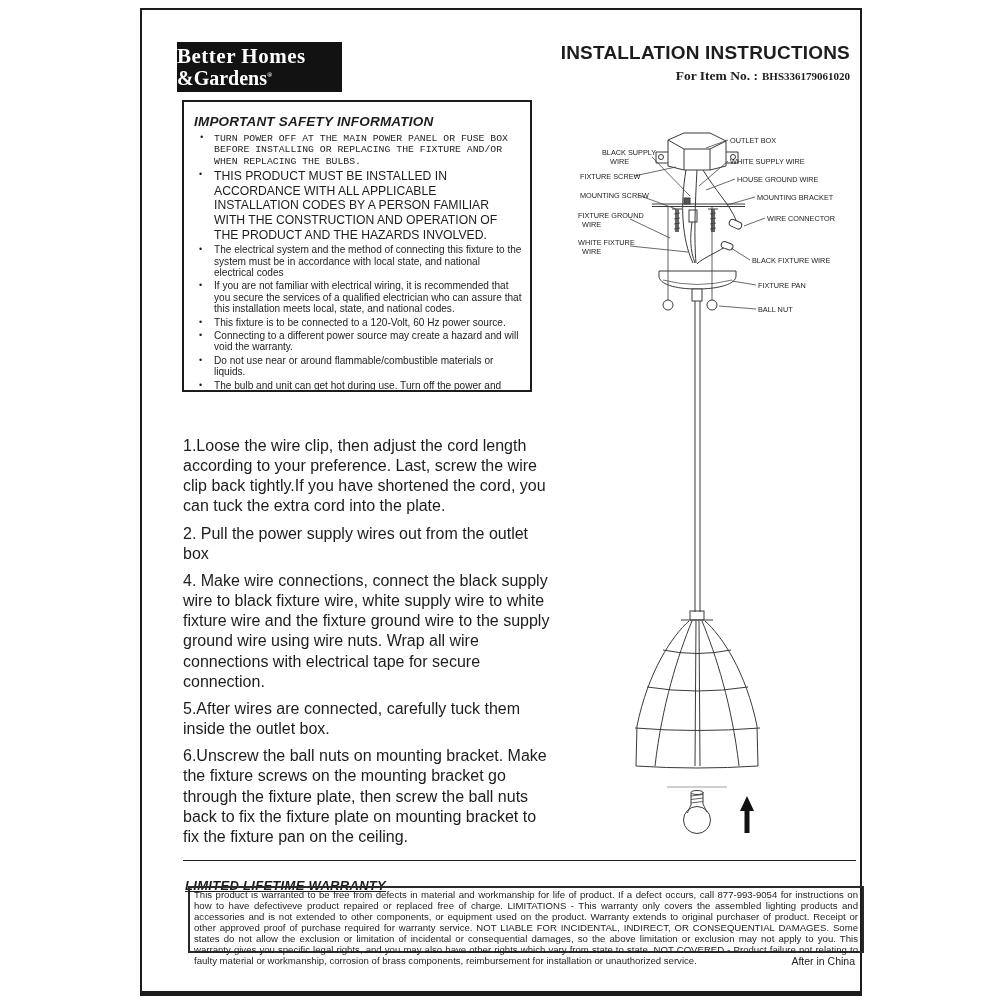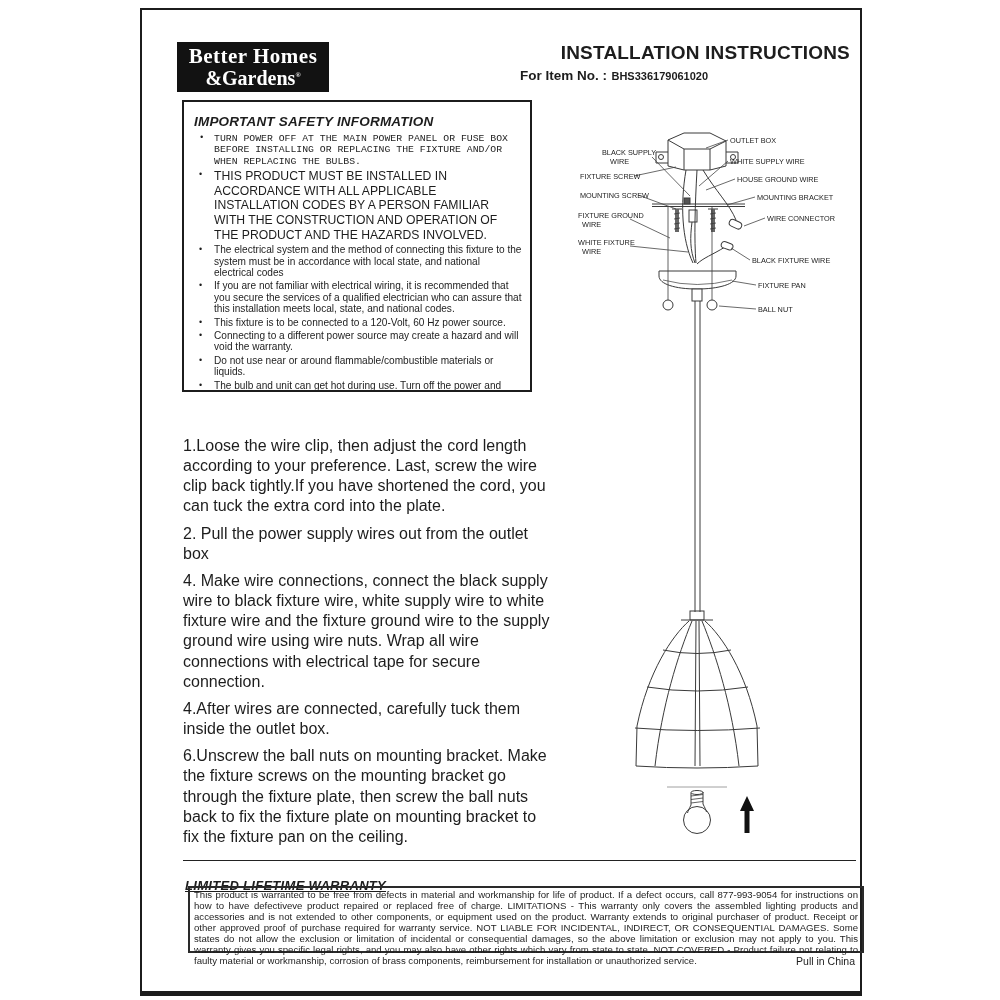--- a/index.html
+++ b/index.html
@@ -3,30 +3,30 @@
 <meta charset="utf-8">
 <style>
   * { margin:0; padding:0; box-sizing:border-box; }
   html,body { width:1000px; height:1000px; background:#fff; font-family:"Liberation Sans", sans-serif; color:#1d1d1d; }
   .abs { position:absolute; }
 
   #page-frame { left:140px; top:8px; width:722px; height:988px;
     border:2px solid #1c1c1c; border-bottom-width:5px; background:#fff; }
 
   
-  #logo { left:177px; top:42px; width:152px; height:50px; background:#121212;
-    color:#fff; text-align:center; font-family:"Liberation Serif", serif; font-weight:bold;
+  #logo { left:177px; top:42px; width:165px; height:50px; background:#121212;
+    color:#fff; text-align:left; font-family:"Liberation Serif", serif; font-weight:bold;
     display:flex; flex-direction:column; justify-content:center; line-height:1.02; }
   #logo .l1 { font-size:21px; letter-spacing:0.5px; }
   #logo .l2 { font-size:20px; }
   #logo sup { font-size:7px; }
 
   
   #title { left:520px; top:42px; width:330px; text-align:right; font-size:19px; font-weight:bold; letter-spacing:0.2px; }
-  #item-line { left:520px; top:66px; width:330px; font-weight:bold; }
+  #item-line { left:520px; top:66px; width:330px; text-align:right; font-weight:bold;font-family:Liberation Serif, serif; }
   #item-line .lbl { font-size:13.5px; }
   #item-line .num { font-size:11px; }
 
   
   #safety { left:182px; top:100px; width:350px; height:292px; border:2px solid #1c1c1c; padding:11px 8px 4px 8px; overflow:hidden; }
   #safety h2 { font-size:13.5px; font-style:italic; font-weight:bold; margin:1px 0 4px 2px; letter-spacing:0.2px; }
   #safety ul { list-style:none; }
   #safety li { position:relative; padding-left:22px; margin-bottom:2px; }
   #safety li:before { content:"•"; position:absolute; left:7px; top:0; font-size:9px; }
   #safety li.caps    { font-size:9.8px;  line-height:1.16;font-family:Liberation Mono, monospace; }
@@ -75,21 +75,21 @@
       <li class="normal">Connecting to a different power source may create a hazard and will void the warranty.</li>
       <li class="normal">Do not use near or around flammable/combustible materials or liquids.</li>
       <li class="normal">The bulb and unit can get hot during use. Turn off the power and allow the unit to cool down for at least 20 minutes before working on the unit.</li>
     </ul>
 </div>
 
 <div id="steps" class="abs">
     <p>1.Loose the wire clip, then adjust the cord length according to your preference. Last, screw the wire clip back tightly.If you have shortened the cord, you can tuck the extra cord into the plate.</p>
     <p>2. Pull the power supply wires out from the outlet box</p>
     <p>4. Make wire connections, connect the black supply wire to black fixture wire, white supply wire to white fixture wire and the fixture ground wire to the supply ground wire using wire nuts. Wrap all wire connections with electrical tape for secure connection.</p>
-    <p>4.After wires are connected, carefully tuck them inside the outlet box.</p>
+    <p>5.After wires are connected, carefully tuck them inside the outlet box.</p>
     <p>6.Unscrew the ball nuts on mounting bracket. Make the fixture screws on the mounting bracket go through the fixture plate, then screw the ball nuts back to fix the fixture plate on mounting bracket to fix the fixture pan on the ceiling.</p>
   </div>
 
 <svg id="diagram" class="abs" viewBox="563 123 299 729">
   <g fill="none" stroke="#3a3a3a" stroke-width="1">
 
     <g>
       <path d="M 668,140 L 684,133 L 710,133 L 726,141 L 710,149 L 684,149 Z"></path>
       <path d="M 668,140 L 668,166 M 726,141 L 726,166 M 684,149 L 684,170 M 710,149 L 710,170 M 668,166 L 684,170 L 710,170 L 726,166"></path>
       <path d="M 668,152 L 656,152 L 656,163 L 668,163 M 726,152 L 738,152 L 738,163 L 726,163"></path>
@@ -187,13 +187,13 @@
   <text x="752" y="263">BLACK FIXTURE WIRE</text>
   <text x="758" y="288">FIXTURE PAN</text>
   <text x="758" y="312">BALL NUT</text>
 </svg>
 
 <div id="warranty-rule" class="abs"></div>
 <div id="warranty-heading" class="abs">LIMITED LIFETIME WARRANTY</div>
 <div id="warranty-box" class="abs">
   <p>This product is warranted to be free from defects in material and workmanship for life of product. If a defect occurs, call 877-993-9054 for instructions on how to have defectiveve product repaired or replaced free of charge. LIMITATIONS - This warranty only covers the assembled lighting products and accessories and is not extended to other components, or equipment used on the product. Warranty extends to original purchaser of product. Receipt or other approved proof of purchase required for warranty service. NOT LIABLE FOR INCIDENTAL, INDIRECT, OR CONSEQUENTIAL DAMAGES. Some states do not allow the exclusion or limitation of incidental or consequential damages, so the above limitation or exclusion may not apply to you. This warranty gives you specific legal rights, and you may also have other rights which vary from state to state. NOT COVERED - Product failure not relating to faulty material or workmanship, corrosion of brass components, reimbursement for installation or unauthorized service.</p>
 </div>
-<div id="made-in" class="abs">Pull in China</div>
+<div id="made-in" class="abs">After in China</div>
 
 </body></html>

